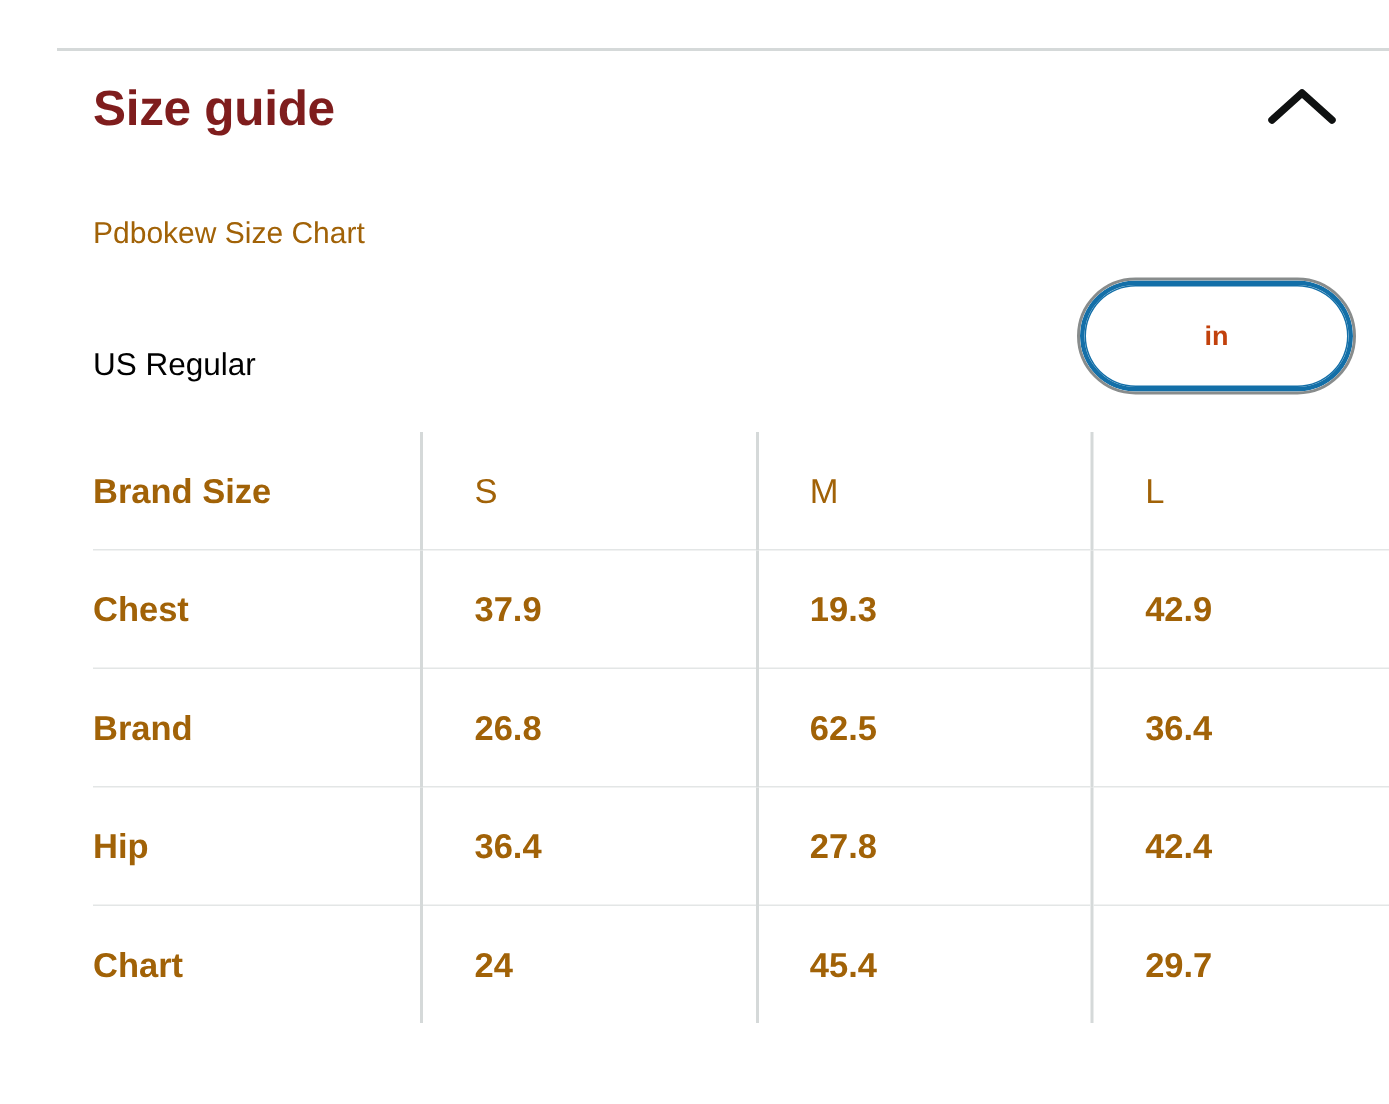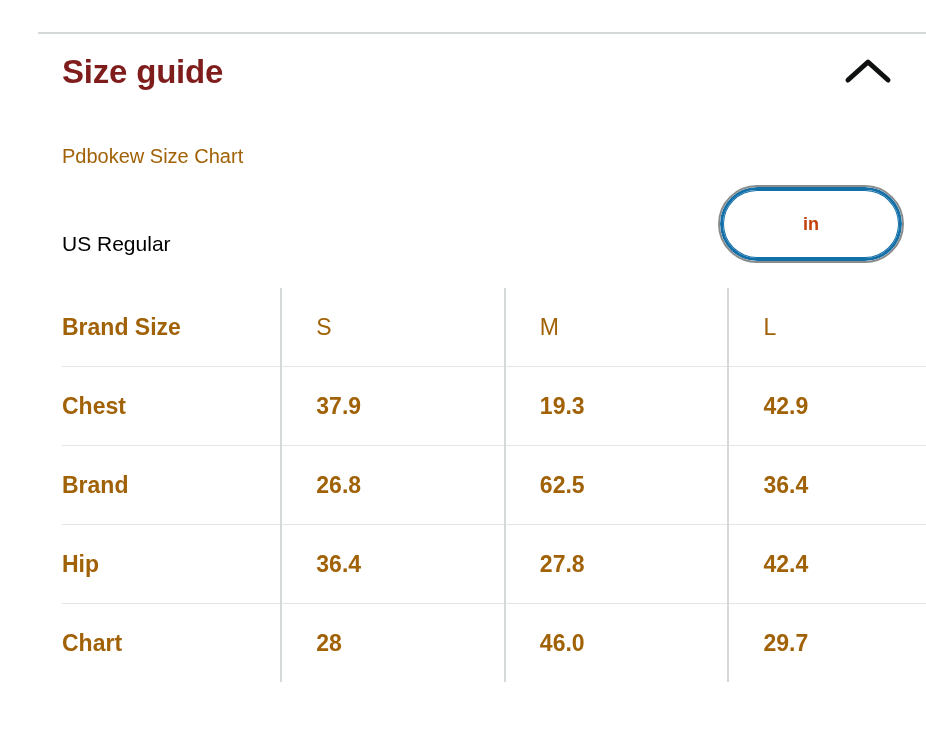--- a/index.html
+++ b/index.html
@@ -202,20 +202,20 @@
         <td class="cell">36.4</td>
       </tr>
       <tr class="data-row">
         <th class="rowhead">Hip</th>
         <td class="cell">36.4</td>
         <td class="cell">27.8</td>
         <td class="cell">42.4</td>
       </tr>
       <tr class="data-row">
         <th class="rowhead">Chart</th>
-        <td class="cell">28</td>
-        <td class="cell">46.0</td>
+        <td class="cell">24</td>
+        <td class="cell">45.4</td>
         <td class="cell">29.7</td>
       </tr>
     </tbody>
   </table>
 
 </div>
 
 </body></html>

